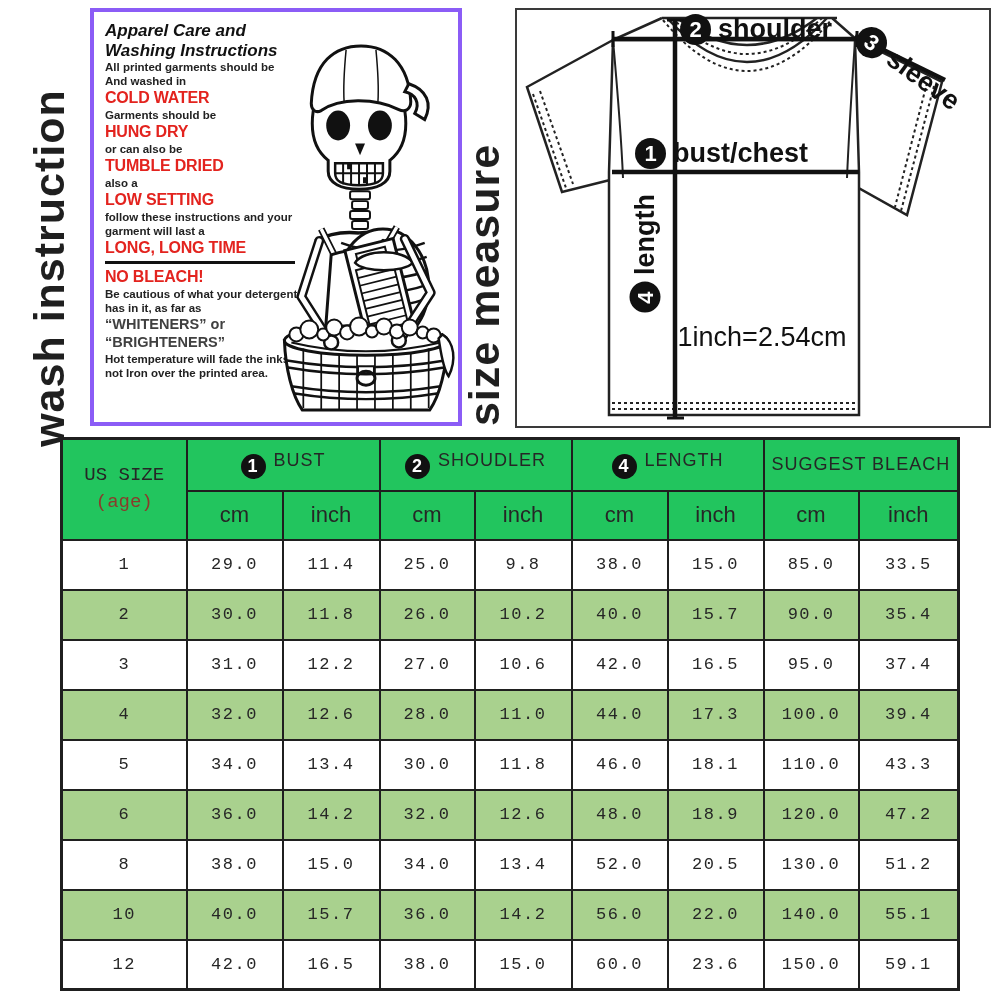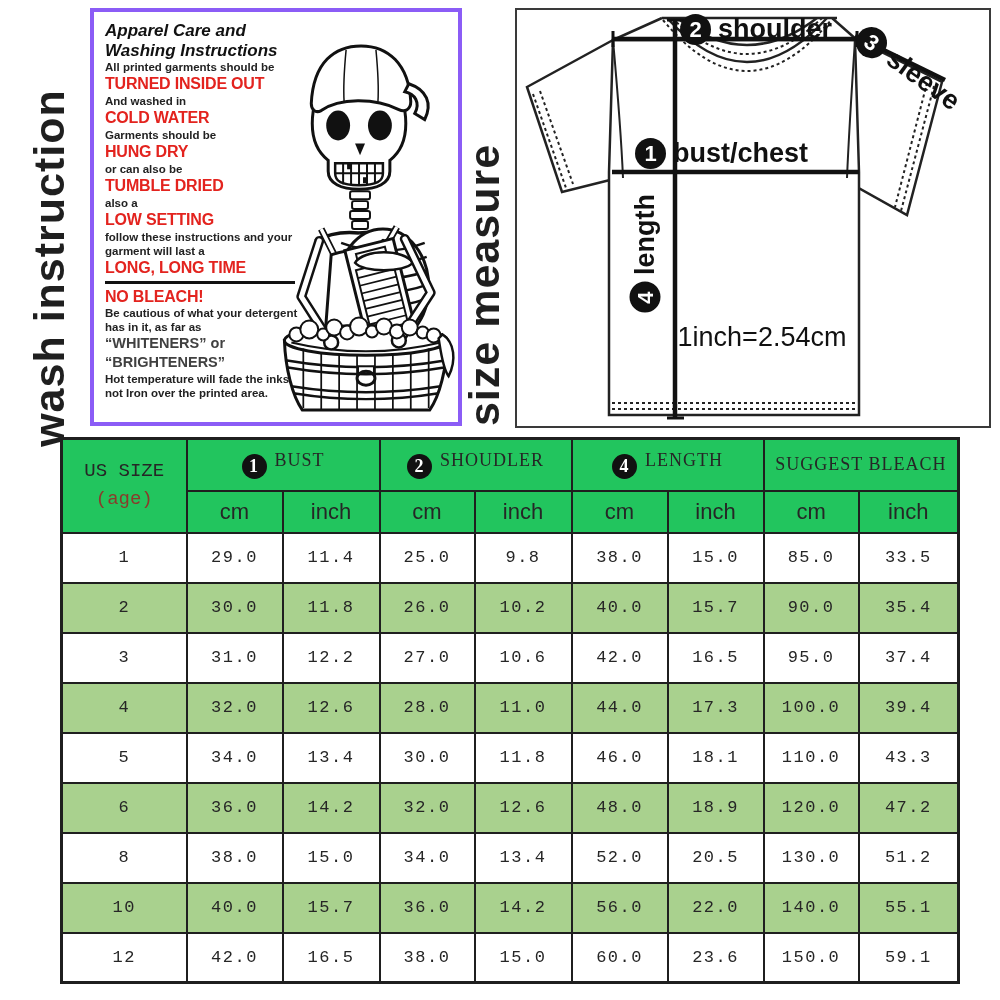--- a/index.html
+++ b/index.html
@@ -42,46 +42,45 @@
   #label-conversion{position:absolute;left:130px;top:312px;width:230px;text-align:center;
                     font-size:27px;font-weight:normal;color:#111;}
 
   
   #size-table{position:absolute;left:60px;top:437px;border-collapse:collapse;table-layout:fixed;
               width:897px;}
   #size-table th,#size-table td{border:2px solid #1f1f1f;text-align:center;vertical-align:middle;
               padding:0;color:#262626;}
   #size-table{border:3px solid #1f1f1f;}
   tr.group-row{height:52px;}
-  tr.unit-row{height:42px;}
+  tr.unit-row{height:49px;}
   #size-table tbody tr{height:50px;}
   .green-bg{background:#a9d18e;}
   th{background:#22c55e;font-weight:normal;}
   .corner-cell{font-family:"Liberation Mono",monospace;font-size:19px;line-height:1.45;}
   .corner-age{color:#8a3b2b;}
-  .group-cell{font-family:Liberation Serif, serif;font-size:18px;letter-spacing:1px;}
+  .group-cell{font-family:Liberation Sans, sans-serif;font-size:18px;letter-spacing:1px;}
   .group-cell .circ{width:25px;height:25px;font-size:18px;margin-right:8px;vertical-align:-6px;}
   .unit-cell{font-family:"Liberation Sans",sans-serif;font-size:22px;}
   #size-table tbody td{font-family:"Liberation Mono",monospace;font-size:17px;letter-spacing:1.5px;}
 </style>
 </head>
 <body>
 
 <div id="canvas">
 
   <div class="vlabel" id="wash-vlabel">wash instruction</div>
   <div class="vlabel" id="size-vlabel">size measure</div>
 
   <div id="wash-panel">
     <div id="wash-text">
       <div class="wtitle">Apparel Care and</div>
       <div class="wtitle">Washing Instructions</div>
       <div>
           <div class="wline plain">All printed garments should be</div>
-          <div class="wline red">TURNED INSIDE OUT</div>
           <div class="wline plain">And washed in</div>
           <div class="wline red">COLD WATER</div>
           <div class="wline plain">Garments should be</div>
           <div class="wline red">HUNG DRY</div>
           <div class="wline plain">or can also be</div>
           <div class="wline red">TUMBLE DRIED</div>
           <div class="wline plain">also a</div>
           <div class="wline red">LOW SETTING</div>
           <div class="wline plain">follow these instructions and your garment will last a</div>
           <div class="wline red">LONG, LONG TIME</div>

